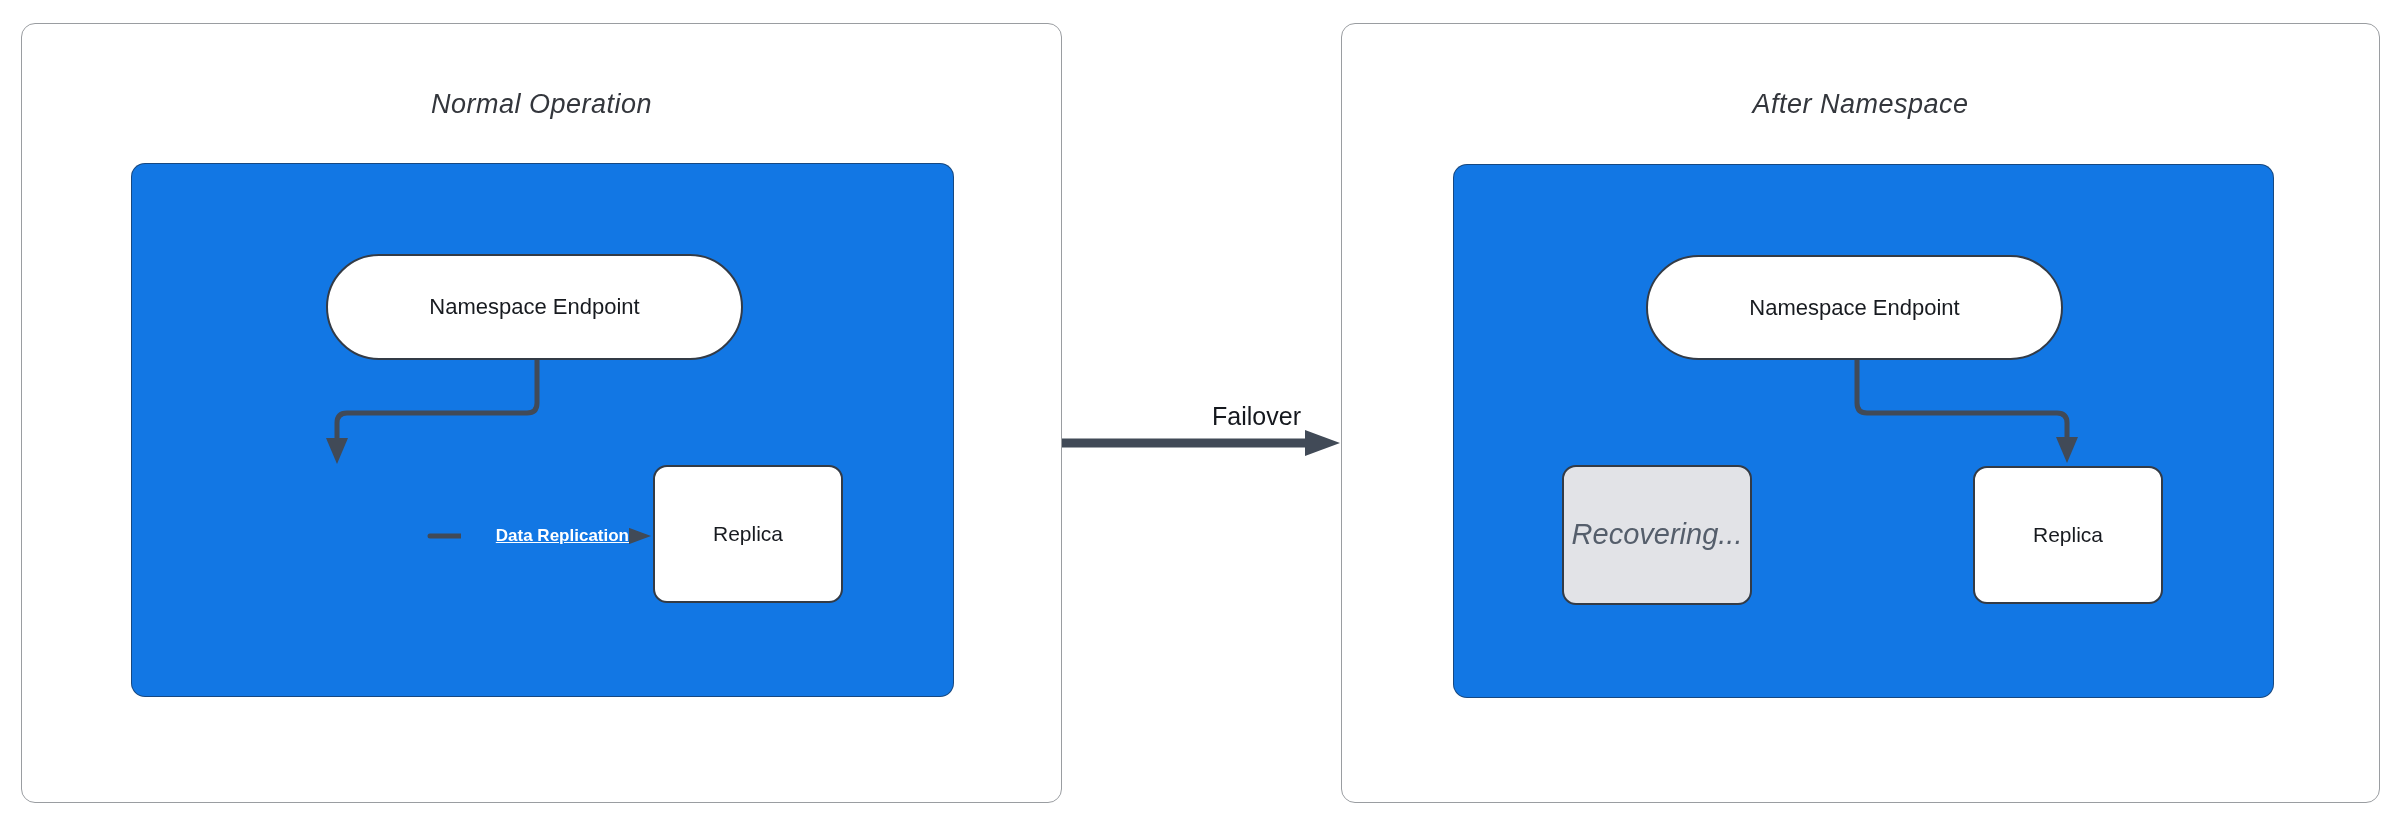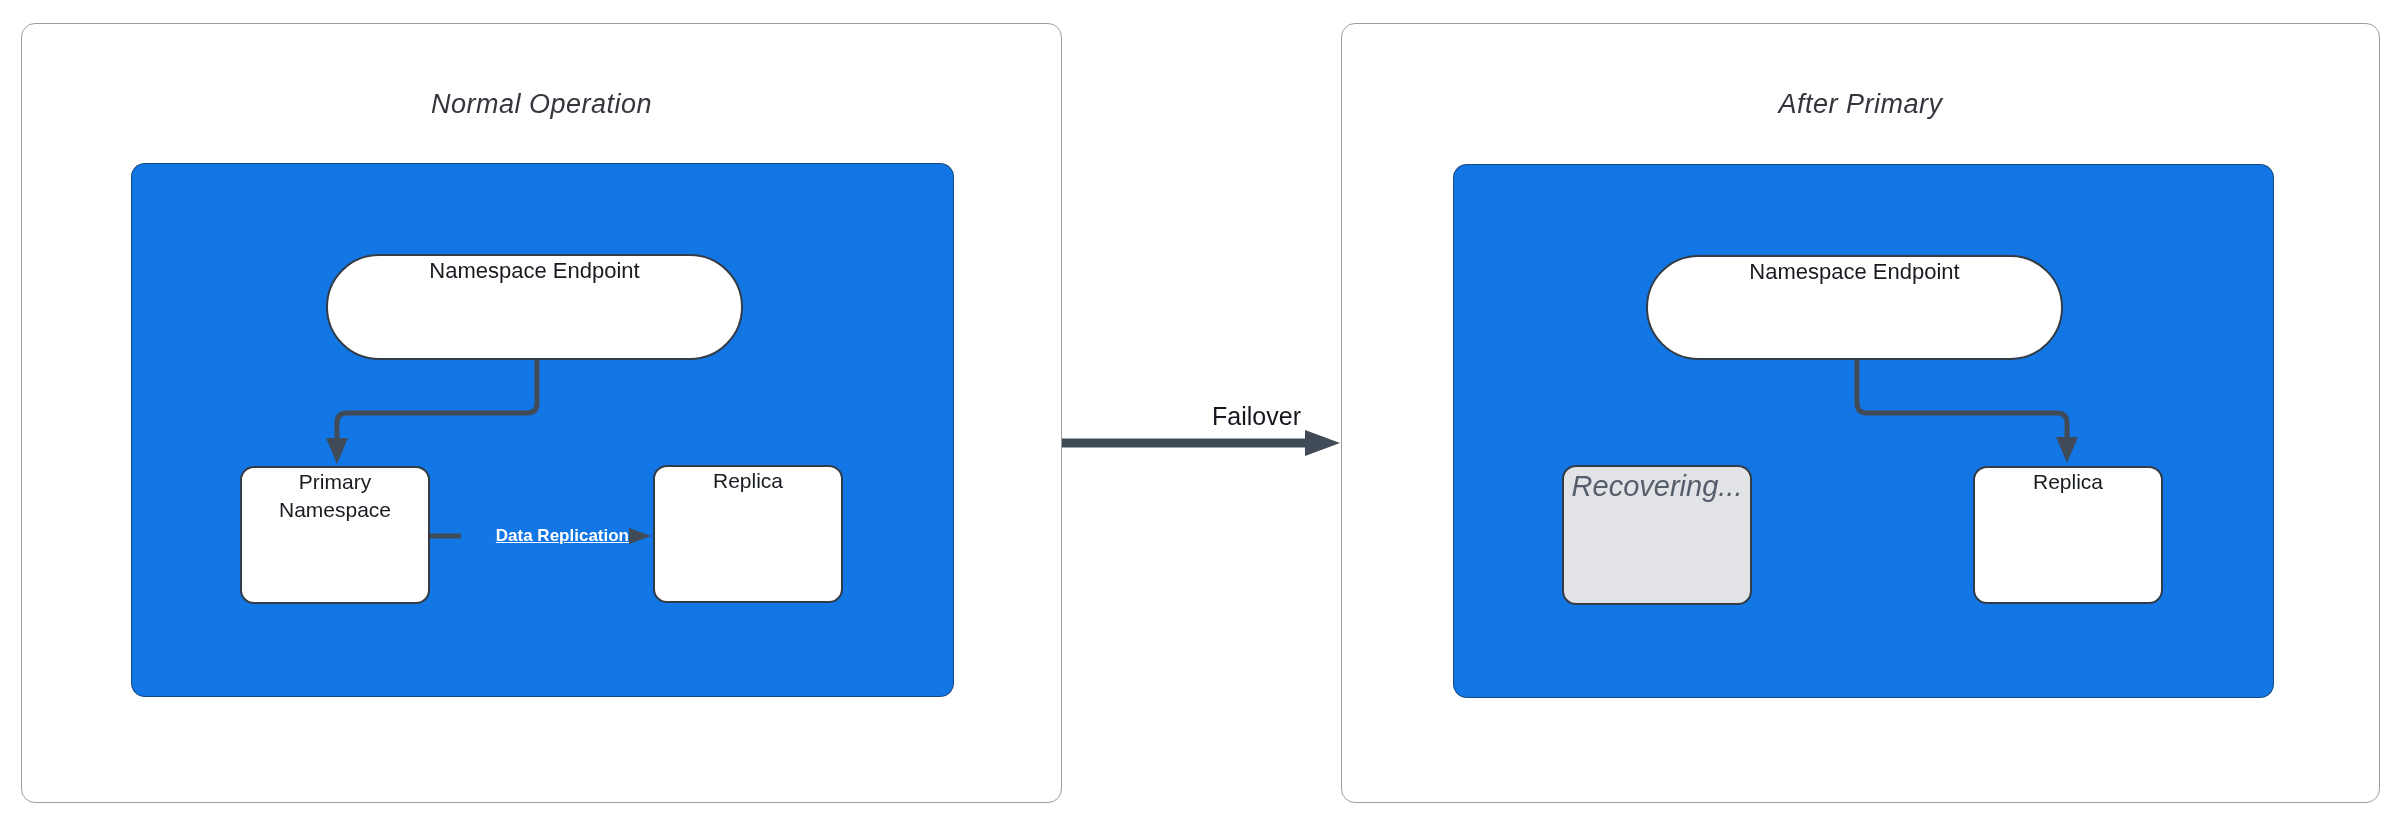--- a/index.html
+++ b/index.html
@@ -39,21 +39,21 @@
     z-index:3;
     pointer-events:none;
   }
   .node{
     position:absolute;
     z-index:4;
     background:var(--node-fill);
     border:2px solid var(--node-border);
     box-sizing:border-box;
     display:flex;
-    align-items:flex-start;
+    align-items:center;
     justify-content:center;
     text-align:center;
     color:var(--node-text);
     font-size:21px;
     line-height:1.35;
   }
   .node.pill{
     border-radius:53px;
     font-size:22px;
   }
@@ -92,21 +92,21 @@
 <body>
 
 <div class="stage">
 
   <div class="panel" style="left:21px;top:23px;width:1041px;height:780px;">
     <div class="panel-title">Normal Operation</div>
     <div class="blue-container" style="left:109px;top:139px;width:823px;height:534px;"></div>
   </div>
 
   <div class="panel" style="left:1341px;top:23px;width:1039px;height:780px;">
-    <div class="panel-title">After Primary</div>
+    <div class="panel-title">After Namespace</div>
     <div class="blue-container" style="left:111px;top:140px;width:821px;height:534px;"></div>
   </div>
 
   <svg class="edges" viewBox="0 0 2407 828">
 
     <g>
       <path d="M537,360 L537,403 Q537,413 527,413 L347,413 Q337,413 337,423 L337,442" fill="none" style="stroke:var(--edge-dark);" stroke-width="5" stroke-linecap="round" stroke-linejoin="round"></path>
       <polygon points="337,464 326,438 348,438" style="fill:var(--edge-dark);"></polygon>
     </g>
 
@@ -122,23 +122,20 @@
 
     <g>
       <path d="M1857,360 L1857,403 Q1857,413 1867,413 L2057,413 Q2067,413 2067,423 L2067,440" fill="none" style="stroke:var(--edge-dark);" stroke-width="5" stroke-linecap="round" stroke-linejoin="round"></path>
       <polygon points="2067,463 2056,437 2078,437" style="fill:var(--edge-dark);"></polygon>
     </g>
   </svg>
 
   <div class="node pill" style="left:326px;top:254px;width:417px;height:106px;">
     <span>Namespace Endpoint</span>
   </div>
-  <div class="node box" style="left:240px;top:466px;width:190px;height:138px;">
-    <span>Primary Namespace</span>
-  </div>
   <div class="node box" style="left:653px;top:465px;width:190px;height:138px;">
     <span>Replica</span>
   </div>
 
   <div class="node pill" style="left:1646px;top:255px;width:417px;height:105px;">
     <span>Namespace Endpoint</span>
   </div>
   <div class="node box recovering" style="left:1562px;top:465px;width:190px;height:140px;">
     <span>Recovering...</span>
   </div>

